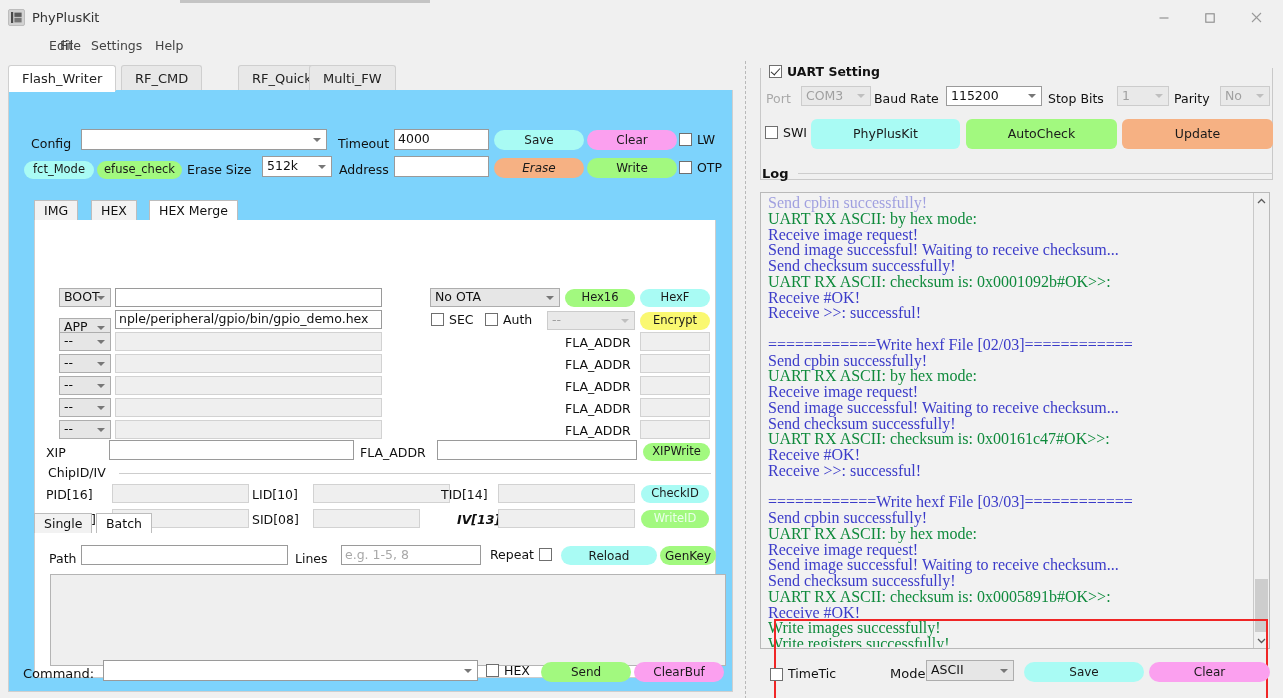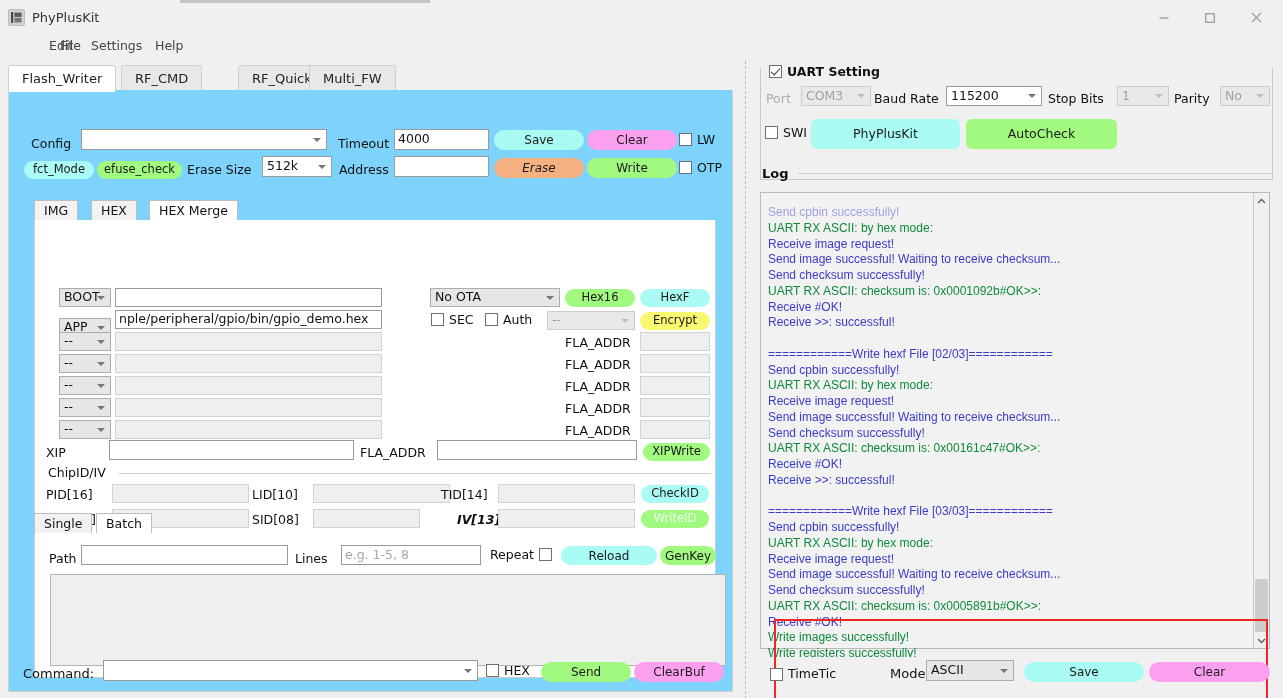--- a/index.html
+++ b/index.html
@@ -121,23 +121,23 @@
   .groupbox { position:absolute; border:1px solid #cdcdcd; border-top:none; background:#fff; }
   .gbtitle { position:absolute; font-size:12.5px; color:#111; background:#fff; padding:0 3px; }
   .gbline-l { position:absolute; height:1px; background:#cdcdcd; }
 
   
   .logframe {
     position:absolute; left:10px; top:132px; width:510px; height:457px;
     background:#f2f2f2; border:1px solid #b9b9b9;
   }
   .logtext {
-    position:absolute; left:7px; top:12px; width:470px; height:452px;
-    font-family:Liberation Sans, sans-serif;
-    font-size:12px; line-height:15.75px; white-space:pre; overflow:hidden;
+    position:absolute; left:7px; top:2px; width:470px; height:452px;
+    font-family:Liberation Serif, serif;
+    font-size:16px; line-height:15.75px; white-space:pre; overflow:hidden;
     color:#3b3bc9;
   }
   .logline.green { color:#0f8a3c; }
   .logline.blue  { color:#3b3bc9; }
   .logline.clip  { opacity:0.45; }
 
   .vscroll { position:absolute; right:0; top:0; width:16px; height:455px; background:#f0f0f0; border-left:1px solid #c9c9c9; }
   .vsarrow { position:absolute; left:0; width:15px; height:16px; background:#f0f0f0;
              display:flex; align-items:center; justify-content:center; color:#555; font-size:9px; }
   .vsarrow.up { top:0; } .vsarrow.down { bottom:0; }
@@ -466,20 +466,21 @@
       <span>No</span>
       <span class="arr thin"></span>
     </div>
 
     <div class="cb" style="left:15px; top:65px;">
       <span class="cbbox"></span>
       <span class="cblabel">SWI</span>
     </div>
     <div class="pill" style="left:61px; top:59px; width:149px; height:30px; background:#a9fbf4; border-radius:6px; font-size:12.5px;">PhyPlusKit</div>
     <div class="pill" style="left:216px; top:59px; width:151px; height:30px; background:#a2f97f; border-radius:6px; font-size:12.5px;">AutoCheck</div>
+    <div class="pill" style="left:372px; top:59px; width:151px; height:30px; background:#f6b183; border-radius:6px; font-size:12.5px;">Update</div>
 
     <div class="lbl" style="left:12px; top:107px; font-weight:bold; font-size:13px;">Log</div>
     <div class="gbline-l" style="left:48px; top:113px; width:475px;"></div>
 
     <div class="logframe">
       <div class="logtext" id="log-text"><div class="logline blue clip">Send cpbin successfully!</div><div class="logline green">UART RX ASCII: by hex mode:</div><div class="logline blue">Receive image request!</div><div class="logline blue">Send image successful! Waiting to receive checksum...</div><div class="logline blue">Send checksum successfully!</div><div class="logline green">UART RX ASCII: checksum is: 0x0001092b#OK&gt;&gt;:</div><div class="logline blue">Receive #OK!</div><div class="logline blue">Receive &gt;&gt;: successful!</div><div class="logline blue">&nbsp;</div><div class="logline blue">============Write hexf File [02/03]============</div><div class="logline blue">Send cpbin successfully!</div><div class="logline green">UART RX ASCII: by hex mode:</div><div class="logline blue">Receive image request!</div><div class="logline blue">Send image successful! Waiting to receive checksum...</div><div class="logline blue">Send checksum successfully!</div><div class="logline green">UART RX ASCII: checksum is: 0x00161c47#OK&gt;&gt;:</div><div class="logline blue">Receive #OK!</div><div class="logline blue">Receive &gt;&gt;: successful!</div><div class="logline blue">&nbsp;</div><div class="logline blue">============Write hexf File [03/03]============</div><div class="logline blue">Send cpbin successfully!</div><div class="logline green">UART RX ASCII: by hex mode:</div><div class="logline blue">Receive image request!</div><div class="logline blue">Send image successful! Waiting to receive checksum...</div><div class="logline blue">Send checksum successfully!</div><div class="logline green">UART RX ASCII: checksum is: 0x0005891b#OK&gt;&gt;:</div><div class="logline blue">Receive #OK!</div><div class="logline green">Write images successfully!</div><div class="logline green">Write registers successfully!</div></div>
 
       <div class="vscroll">
         <div class="vsarrow up">
           <svg width="9" height="7" viewBox="0 0 9 7">

